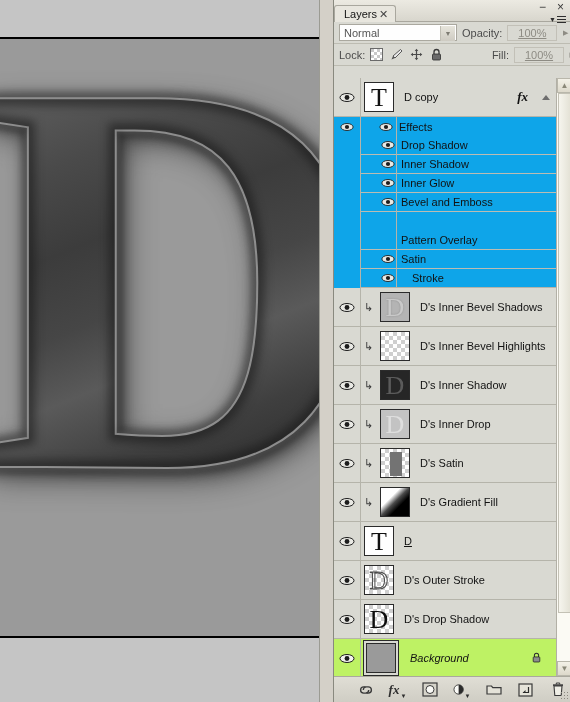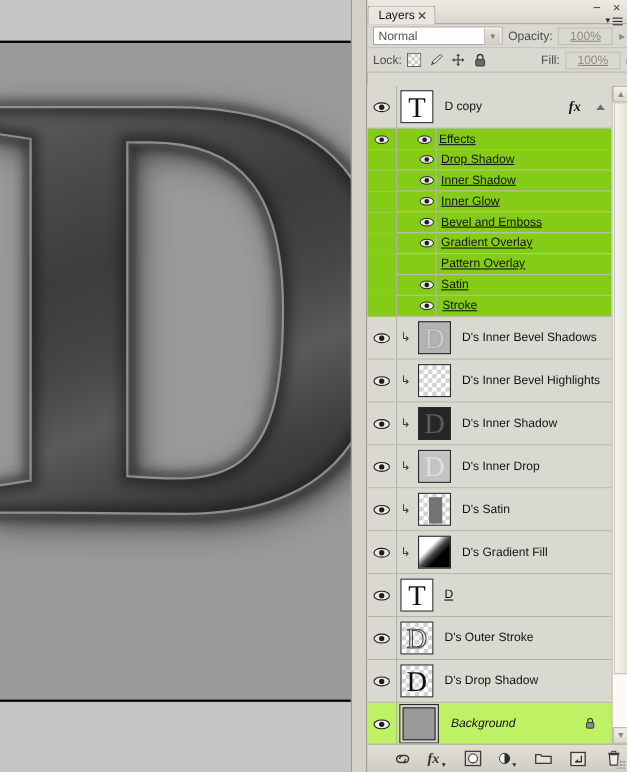--- a/index.html
+++ b/index.html
@@ -255,22 +255,21 @@
     border-left: 4px solid transparent;
     border-right: 4px solid transparent;
     border-bottom: 5px solid #6e6e6e;
   }
 
   
   .fx-row {
     position: relative;
     display: flex; align-items: flex-start;
     height: 19px;
-    background: #84cc16;
-    text-decoration: underline;
+    background: #0ea5e9;
   }
   .fx-row .eye-cell { border-right: 1px solid #b5b4aa; }
   .fx-label {
     flex: 1;
     height: 19px;
     display: flex; align-items: center;
     border-bottom: 1px solid #bdbcb2;
     font-size: 11px; color: #121212;
   }
   .fx-eye-slot {
@@ -510,29 +509,20 @@
               <circle cx="8" cy="5.5" r="2.4" fill="#1d1d1d"></circle>
             </svg>
           </span>
           <span style="margin-left:4px;">Bevel and Emboss</span>
         </div>
       </div>
 
       <div class="fx-row">
         <div class="fx-treeline"></div>
         <div class="eye-cell" style="height:19px;"></div>
-        <div class="fx-label fx-indent-1">
-          <span class="fx-eye-slot">
-            <svg width="14" height="10" viewBox="0 0 16 11">
-              <ellipse cx="8" cy="5.5" rx="7" ry="4" fill="#e9e9e4" stroke="#1d1d1d" stroke-width="1"></ellipse>
-              <circle cx="8" cy="5.5" r="2.4" fill="#1d1d1d"></circle>
-            </svg>
-          </span>
-          <span style="margin-left:4px;">Gradient Overlay</span>
-        </div>
       </div>
 
       <div class="fx-row">
         <div class="fx-treeline"></div>
         <div class="eye-cell" style="height:19px;"></div>
         <div class="fx-label fx-indent-1">
           <span class="fx-eye-slot"></span>
           <span style="margin-left:4px;">Pattern Overlay</span>
         </div>
       </div>
@@ -554,21 +544,21 @@
       <div class="fx-row">
         <div class="fx-treeline"></div>
         <div class="eye-cell" style="height:19px;"></div>
         <div class="fx-label fx-indent-1" style="border-bottom:1px solid #b5b4aa;">
           <span class="fx-eye-slot">
             <svg width="14" height="10" viewBox="0 0 16 11">
               <ellipse cx="8" cy="5.5" rx="7" ry="4" fill="#e9e9e4" stroke="#1d1d1d" stroke-width="1"></ellipse>
               <circle cx="8" cy="5.5" r="2.4" fill="#1d1d1d"></circle>
             </svg>
           </span>
-          <span style="margin-left:5px;">Stroke</span>
+          <span style="margin-left:15px;">Stroke</span>
         </div>
       </div>
 
       <div class="layer-row">
         <div class="eye-cell">
           <span class="eye-box">
             <svg width="16" height="11" viewBox="0 0 16 11">
               <ellipse cx="8" cy="5.5" rx="7" ry="4" fill="#e9e9e4" stroke="#1d1d1d" stroke-width="1"></ellipse>
               <circle cx="8" cy="5.5" r="2.4" fill="#1d1d1d"></circle>
             </svg>

